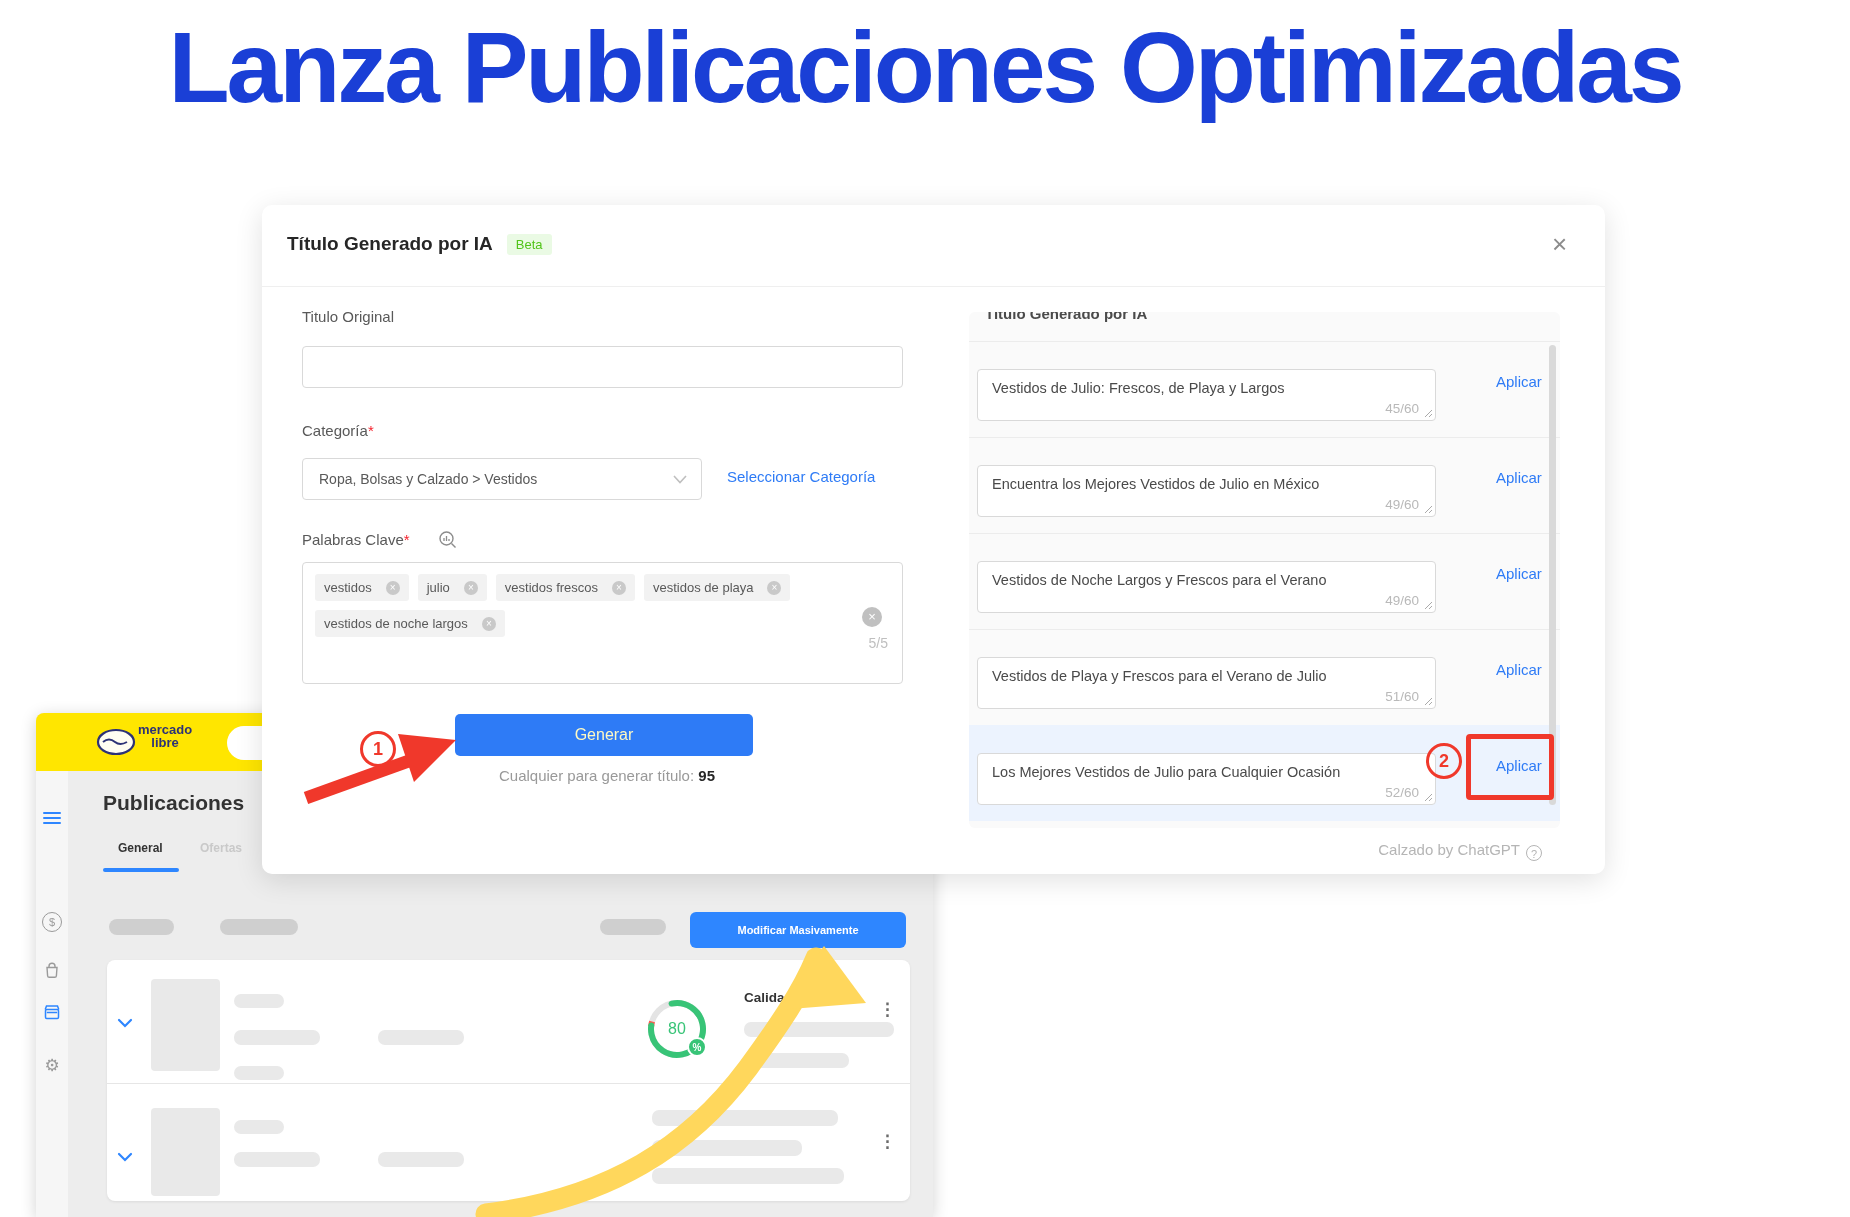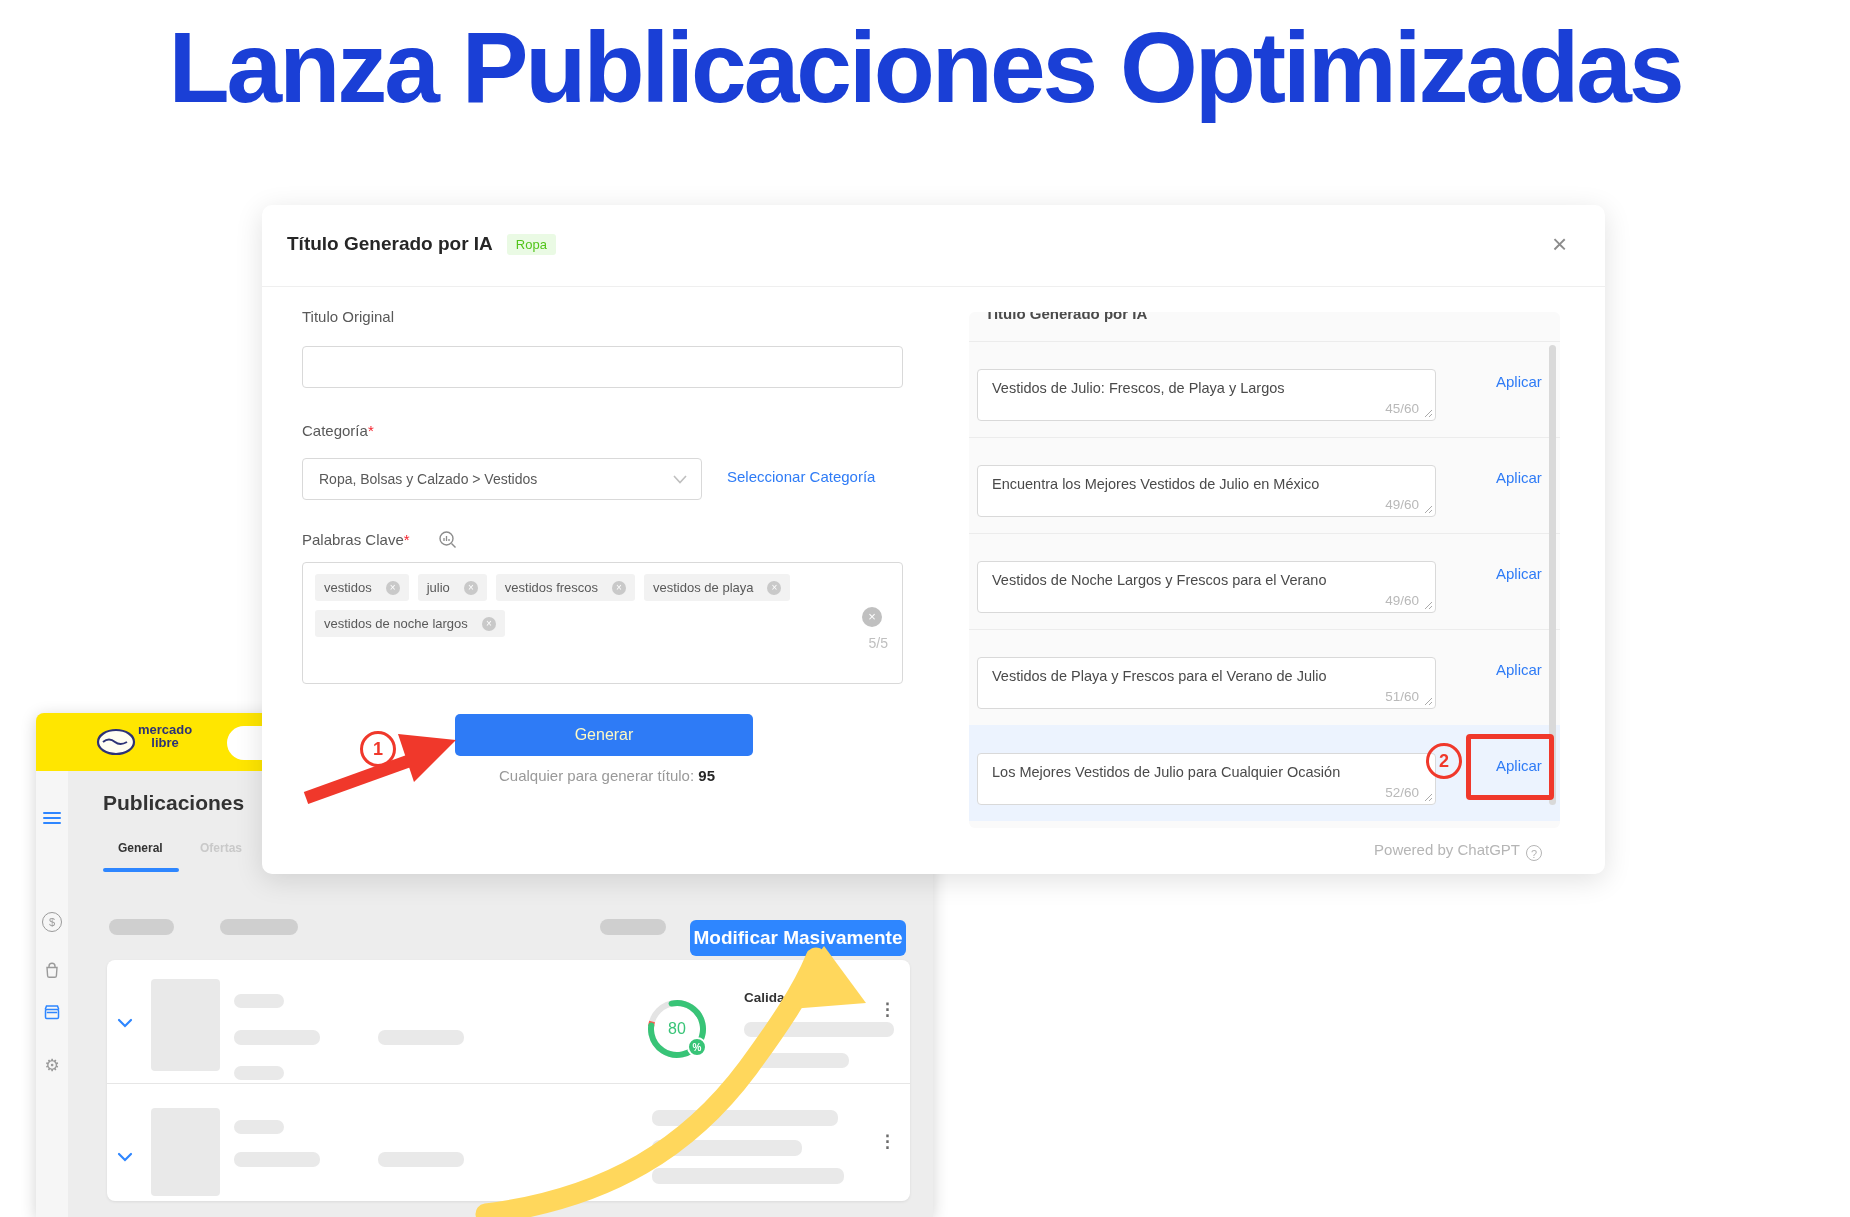--- a/index.html
+++ b/index.html
@@ -18,22 +18,22 @@
   .ml-search{position:absolute;left:191px;top:13px;width:60px;height:34px;background:#fff;border-radius:17px 0 0 17px;}
   .ml-sidebar{position:absolute;left:0;top:58px;width:32px;height:446px;background:#f6f6f6;}
   .sb-ico{position:absolute;left:6px;width:20px;height:20px;display:flex;align-items:center;justify-content:center;}
   .dollar-circle{width:18px;height:18px;border:1.4px solid #9a9a9a;border-radius:50%;color:#9a9a9a;
                  font-size:11px;display:flex;align-items:center;justify-content:center;}
   .gear{font-size:17px;color:#9a9a9a;line-height:17px;}
   .ml-title{position:absolute;left:67px;top:78px;font-size:21px;font-weight:bold;color:#333;}
   .tab{position:absolute;top:128px;font-size:12px;font-weight:bold;}
   .tab-underline{position:absolute;left:67px;top:155px;width:76px;height:4px;background:#2e86ff;border-radius:2px;}
   .pill{position:absolute;height:16px;background:#cfcfcf;border-radius:8px;}
-  .bulk-btn{position:absolute;left:654px;top:207px;width:216px;height:36px;background:#2e86ff;border-radius:6px;
-            color:#fff;font-size:19px;font-weight:bold;text-align:center;line-height:36px;}
+  .bulk-btn{position:absolute;left:654px;top:199px;width:216px;height:36px;background:#2e86ff;border-radius:6px;
+            color:#fff;font-size:11px;font-weight:bold;text-align:center;line-height:36px;}
   .ml-card{position:absolute;left:71px;top:247px;width:803px;height:241px;background:#fff;border-radius:8px;
            box-shadow:0 1px 3px rgba(0,0,0,.08);}
   .ph{position:absolute;background:#e9e9e9;border-radius:7px;}
   .ph-img{border-radius:4px;}
   .card-div{position:absolute;left:0;top:123px;width:100%;height:1px;background:#e6e6e6;}
   .dots{position:absolute;font-size:17px;color:#6b6b6b;letter-spacing:0;line-height:8px;font-weight:bold;}
   .calidad{position:absolute;left:637px;top:30px;font-size:13.5px;font-weight:bold;color:#333;}
   .q-num{position:absolute;left:540px;top:39px;width:60px;height:60px;display:flex;align-items:center;justify-content:center;
          color:#38c477;font-size:16px;}
   .q-badge{position:absolute;left:580px;top:77px;width:20px;height:20px;background:#38c477;border:2px solid #fff;
@@ -195,21 +195,21 @@
   </div>
 
   <svg class="overlay-svg" width="1850" height="1217">
     <path d="M 486 1214 C 610 1198 690 1146 748 1068 C 778 1027 802 992 816 958" fill="none" stroke="#ffd75c" stroke-width="21" stroke-linecap="round"></path>
     <polygon points="824,946 778,1010 866,1003" fill="#ffd75c"></polygon>
   </svg>
 
   <div id="modal">
     <div class="m-head">
       <span class="m-title">Título Generado por IA</span>
-      <span class="beta">Ropa</span>
+      <span class="beta">Beta</span>
     </div>
     <div class="m-close">×</div>
     <div class="m-divider"></div>
 
     <div class="f-label" style="left:40px;top:103px;">Titulo Original</div>
     <input class="f-input" value="" style="">
 
     <div class="f-label" style="left:40px;top:217px;">
       <span>Categoría</span><span class="req">*</span>
     </div>
@@ -329,21 +329,21 @@
               <line x1="6" y1="9" x2="9" y2="6" stroke="#aaa"></line>
             </svg>
         </div>
         <a class="apply">Aplicar</a>
       </div>
     </div>
 
     <div class="scrollbar"></div>
 
     <div class="powered">
-      <span>Powered by ChatGPT</span><span class="qmark">?</span>
+      <span>Calzado by ChatGPT</span><span class="qmark">?</span>
     </div>
   </div>
 
   <svg class="overlay-svg overlay-top" width="1850" height="1217">
     <line x1="306" y1="798" x2="420" y2="757" stroke="#f0382b" stroke-width="13"></line>
     <polygon points="456,740 398,734 414,782" fill="#f0382b"></polygon>
   </svg>
   <div class="num-circle" style="left:360px;top:731px;">1</div>
   <div class="num-circle" style="left:1426px;top:743px;">2</div>
   <div class="red-box"></div>

